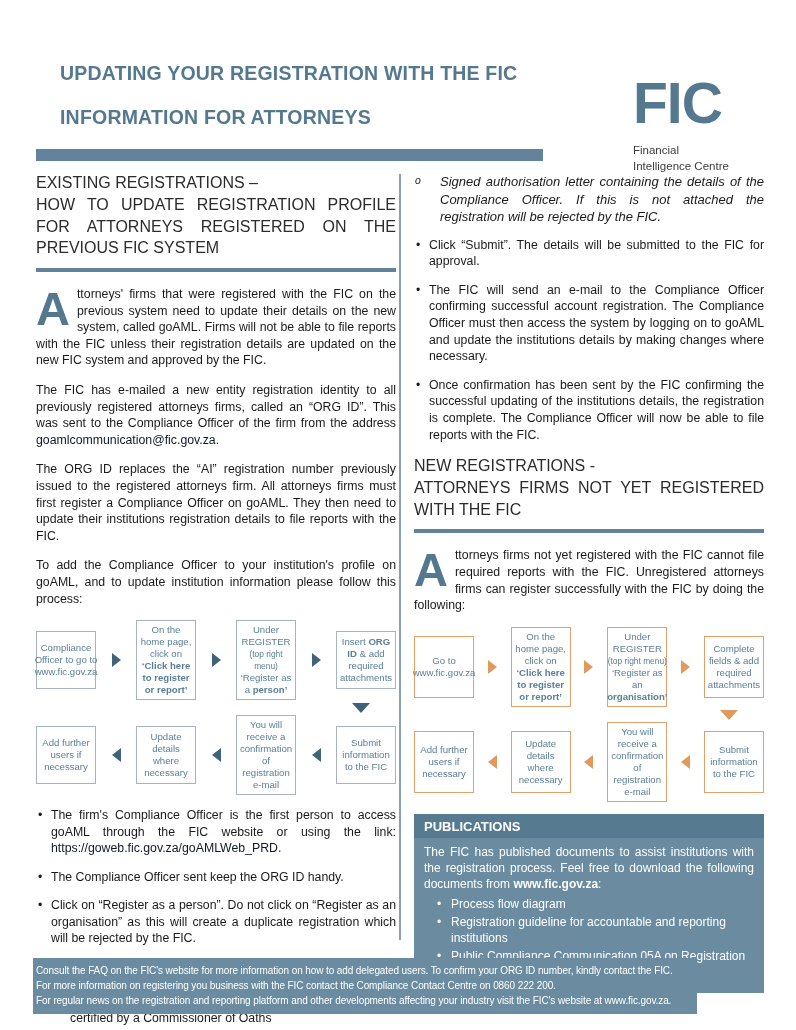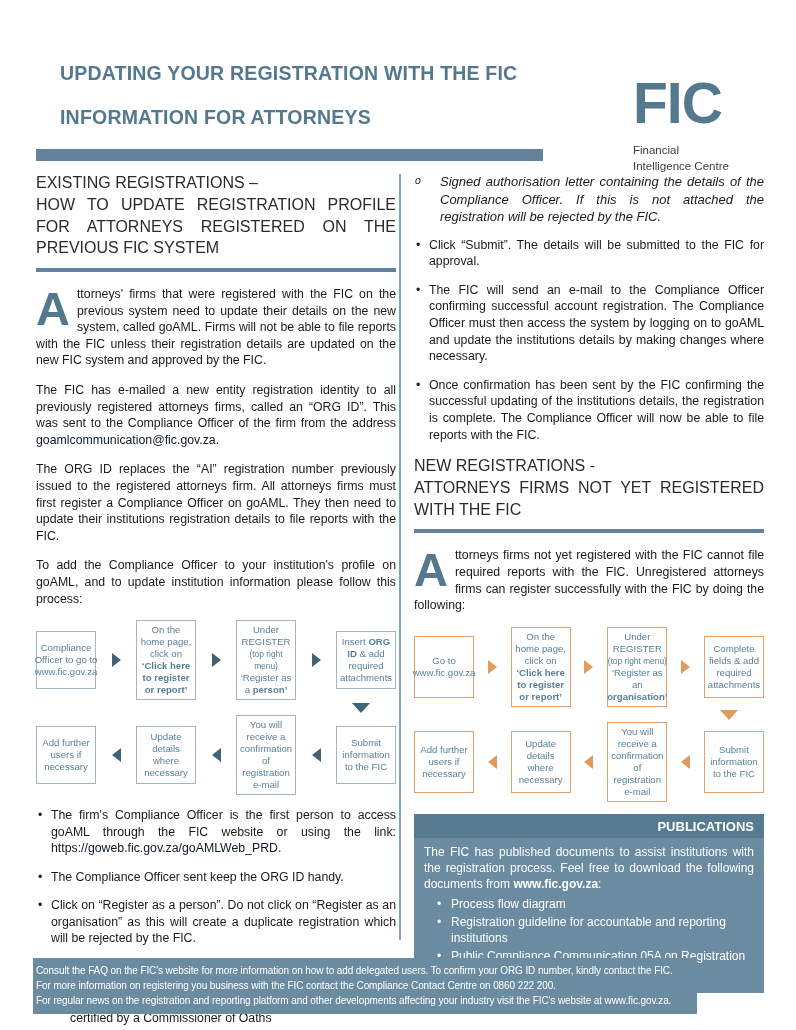--- a/index.html
+++ b/index.html
@@ -69,21 +69,21 @@
     position:relative; font-size:12.3px; line-height:1.35; text-align:justify; margin-bottom:12px;
   }
   ul.bullets > li::before { content:"•"; position:absolute; left:-13px; top:0; }
   .subitem { position:relative; padding-left:19px; margin-top:1px; }
   .subitem::before { content:"o"; position:absolute; left:1px; top:0; font-size:10.5px; }
   li > .subitem::before { left:1px; }
   .endmark { display:inline-block; width:7px; height:7px; background:#54788e; margin-left:3px; }
 
   
   .pub { margin-top:4px; color:#fff; background:#6b8ca0; }
-  .pub-header { background:#567a90; font-weight:bold; font-size:13px; padding:5px 10px 4px;text-align:right; }
+  .pub-header { background:#567a90; font-weight:bold; font-size:13px; padding:5px 10px 4px; }
   .pub-body { padding:7px 10px 26px; font-size:12px; line-height:1.33; text-align:justify; }
   .pub-body .pb { font-weight:bold; }
   .pub ul { list-style:none; padding-left:27px; margin-top:5px; }
   .pub ul li { position:relative; margin-bottom:2px; text-align:left; }
   .pub ul li::before { content:"•"; position:absolute; left:-14px; }
 
   
   .footer {
     position:absolute; left:33px; top:958px; width:664px;
     background:#6b8ca0; color:#fff; font-size:10px; line-height:1.5;

